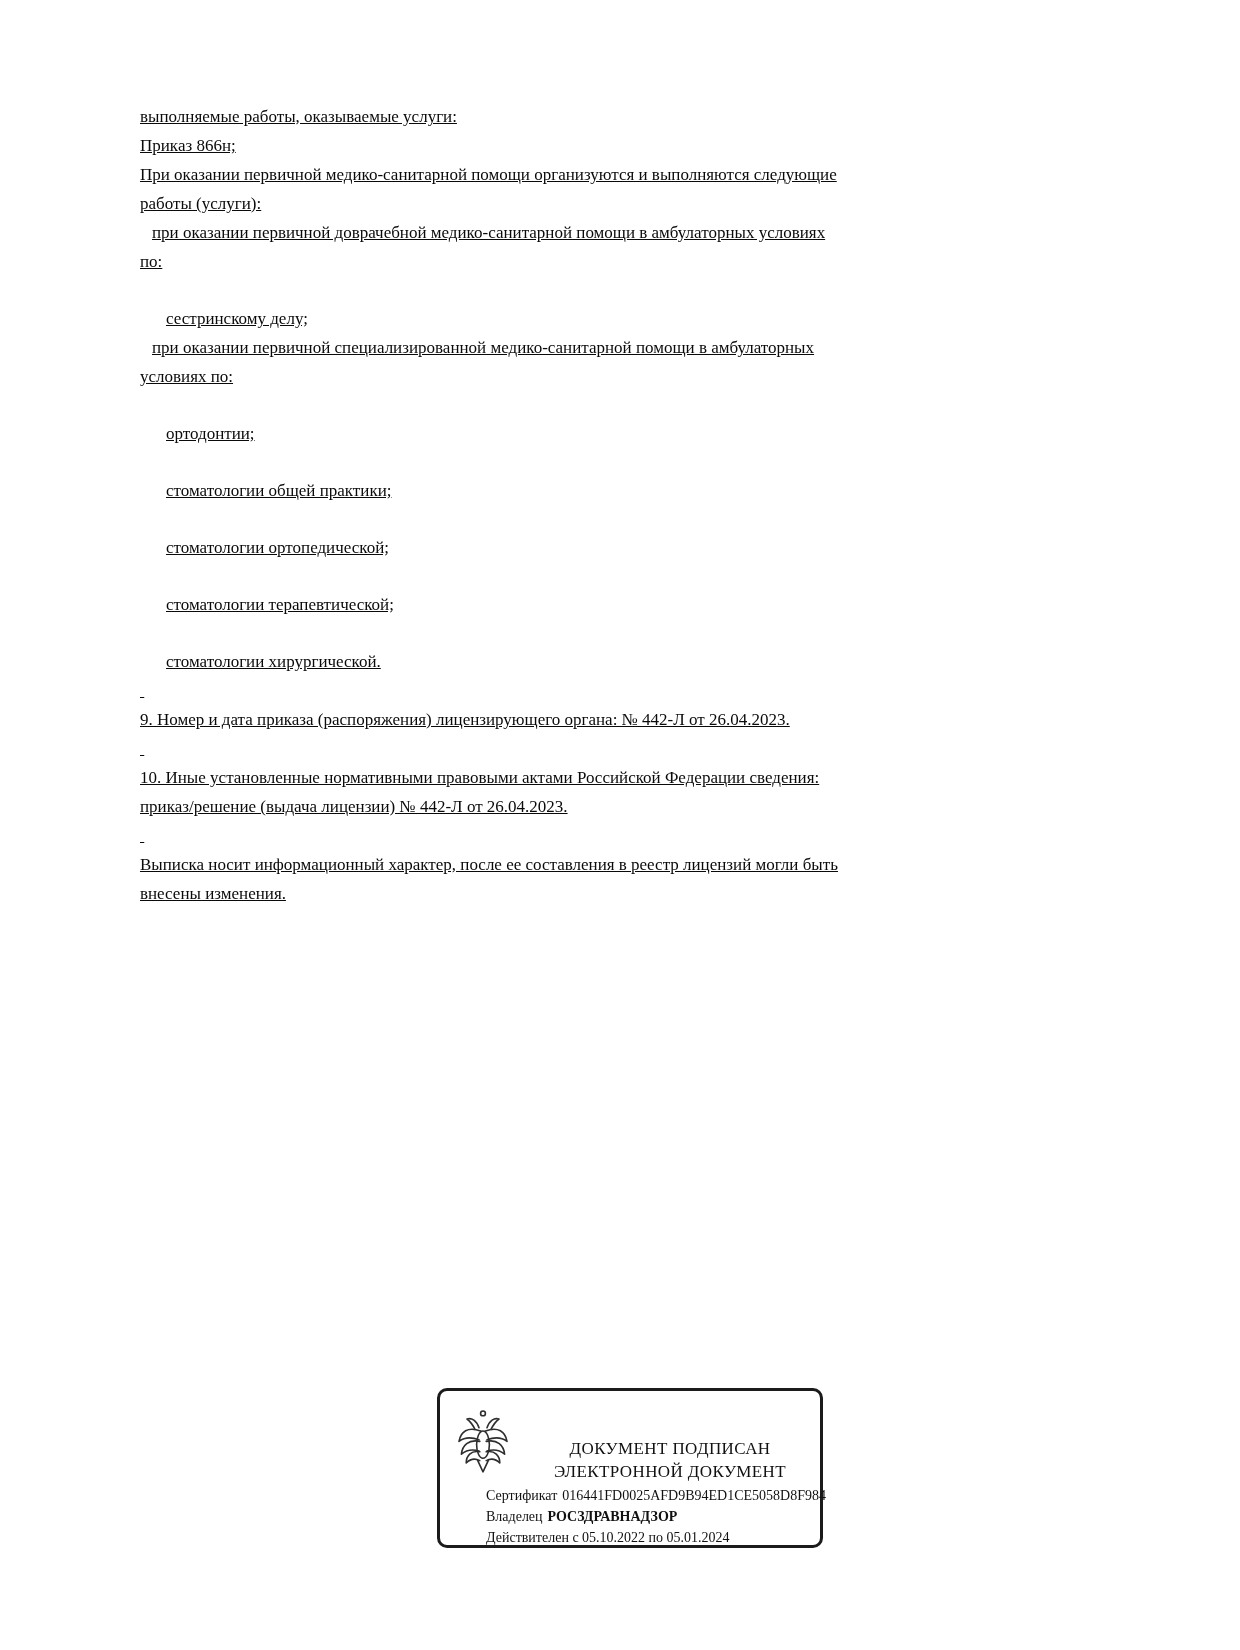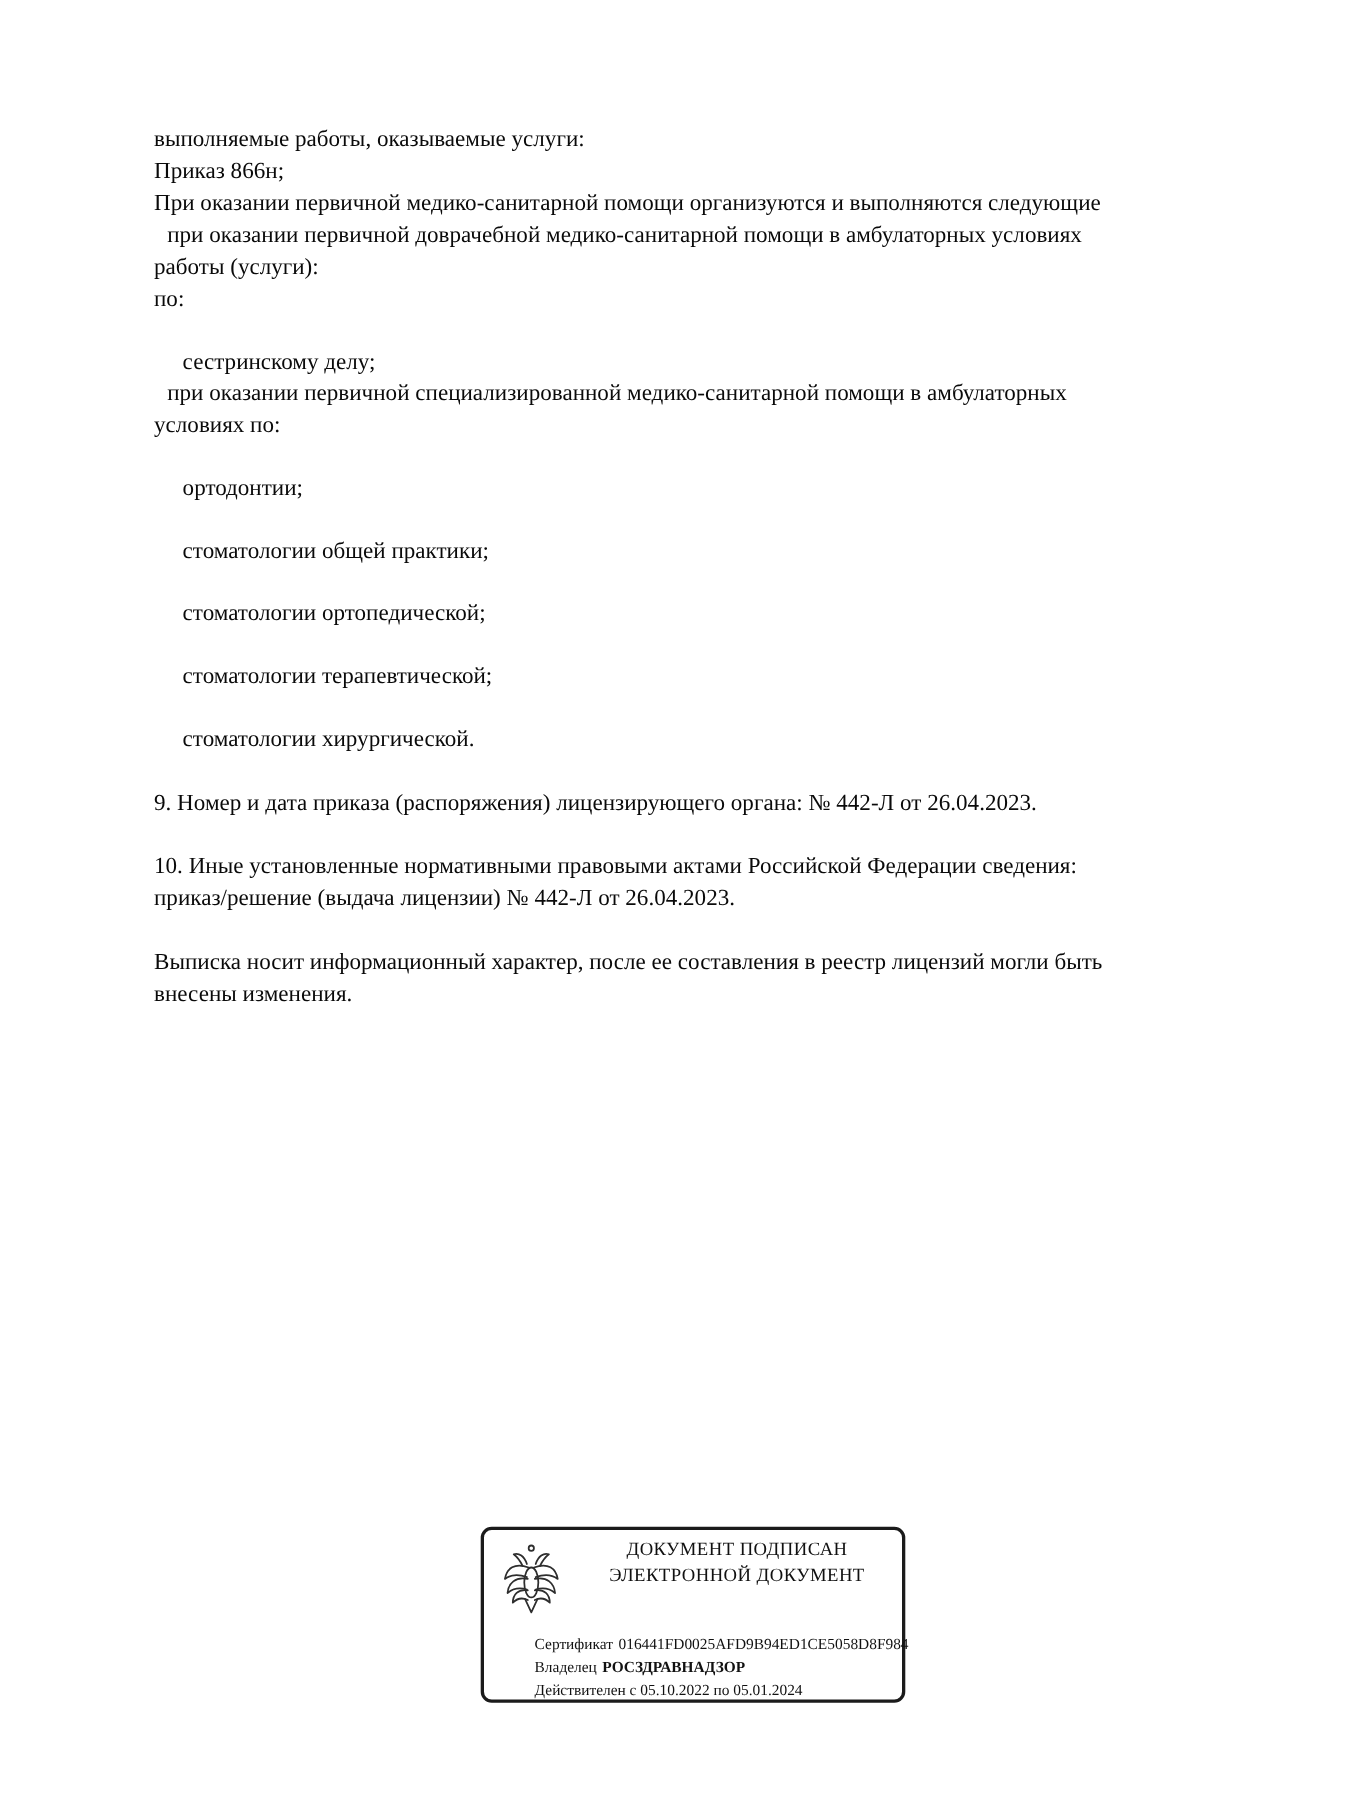--- a/index.html
+++ b/index.html
@@ -7,24 +7,25 @@
   body {
     position: relative;
     background: #ffffff;
     color: #0a0a0a;
     font-family: "Liberation Serif", serif;
     overflow: hidden;
   }
   .doc-body {
     position: absolute;
     left: 140px;
-    top: 112px;
+    top: 102px;
     width: 970px;
-    font-size: 21px;
+    font-size: 17px;
     line-height: 29px;
+    text-decoration: underline;
   }
   .doc-line {
     white-space: nowrap;
     min-height: 29px;
   }
   .doc-line.indent-1 { padding-left: 12px; }
   .doc-line.indent-2 { padding-left: 26px; margin-top: 28px; }
 
   .stamp {
     position: absolute;
@@ -32,21 +33,21 @@
     top: 1388px;
     width: 386px;
     height: 160px;
     border: 3px solid #1b1b1b;
     border-radius: 10px;
     background: #ffffff;
     padding: 6px 14px 4px 14px;
   }
   .stamp-top {
     display: flex;
-    align-items: flex-start;
+    align-items: flex-end;
     height: 86px;
     gap: 22px;
   }
   .emblem {
     flex: 0 0 auto;
     width: 58px;
     height: 80px;
     display: flex;
     align-items: center;
     justify-content: center;
@@ -69,22 +70,22 @@
   .meta-label { margin-right: 5px; }
   .bold { font-weight: bold; }
 </style>
 </head>
 <body>
 
 <div class="doc-body">
     <div class="doc-line">выполняемые работы, оказываемые услуги:</div>
     <div class="doc-line">Приказ 866н;</div>
     <div class="doc-line">При оказании первичной медико-санитарной помощи организуются и выполняются следующие</div>
+    <div class="doc-line">работы (услуги):</div>
     <div class="doc-line indent-1">при оказании первичной доврачебной медико-санитарной помощи в амбулаторных условиях</div>
-    <div class="doc-line">работы (услуги):</div>
     <div class="doc-line">по:</div>
     <div class="doc-line indent-2">сестринскому делу;</div>
     <div class="doc-line indent-1">при оказании первичной специализированной медико-санитарной помощи в амбулаторных</div>
     <div class="doc-line">условиях по:</div>
     <div class="doc-line indent-2">ортодонтии;</div>
     <div class="doc-line indent-2">стоматологии общей практики;</div>
     <div class="doc-line indent-2">стоматологии ортопедической;</div>
     <div class="doc-line indent-2">стоматологии терапевтической;</div>
     <div class="doc-line indent-2">стоматологии хирургической.</div>
     <div class="doc-line">&nbsp;</div>

